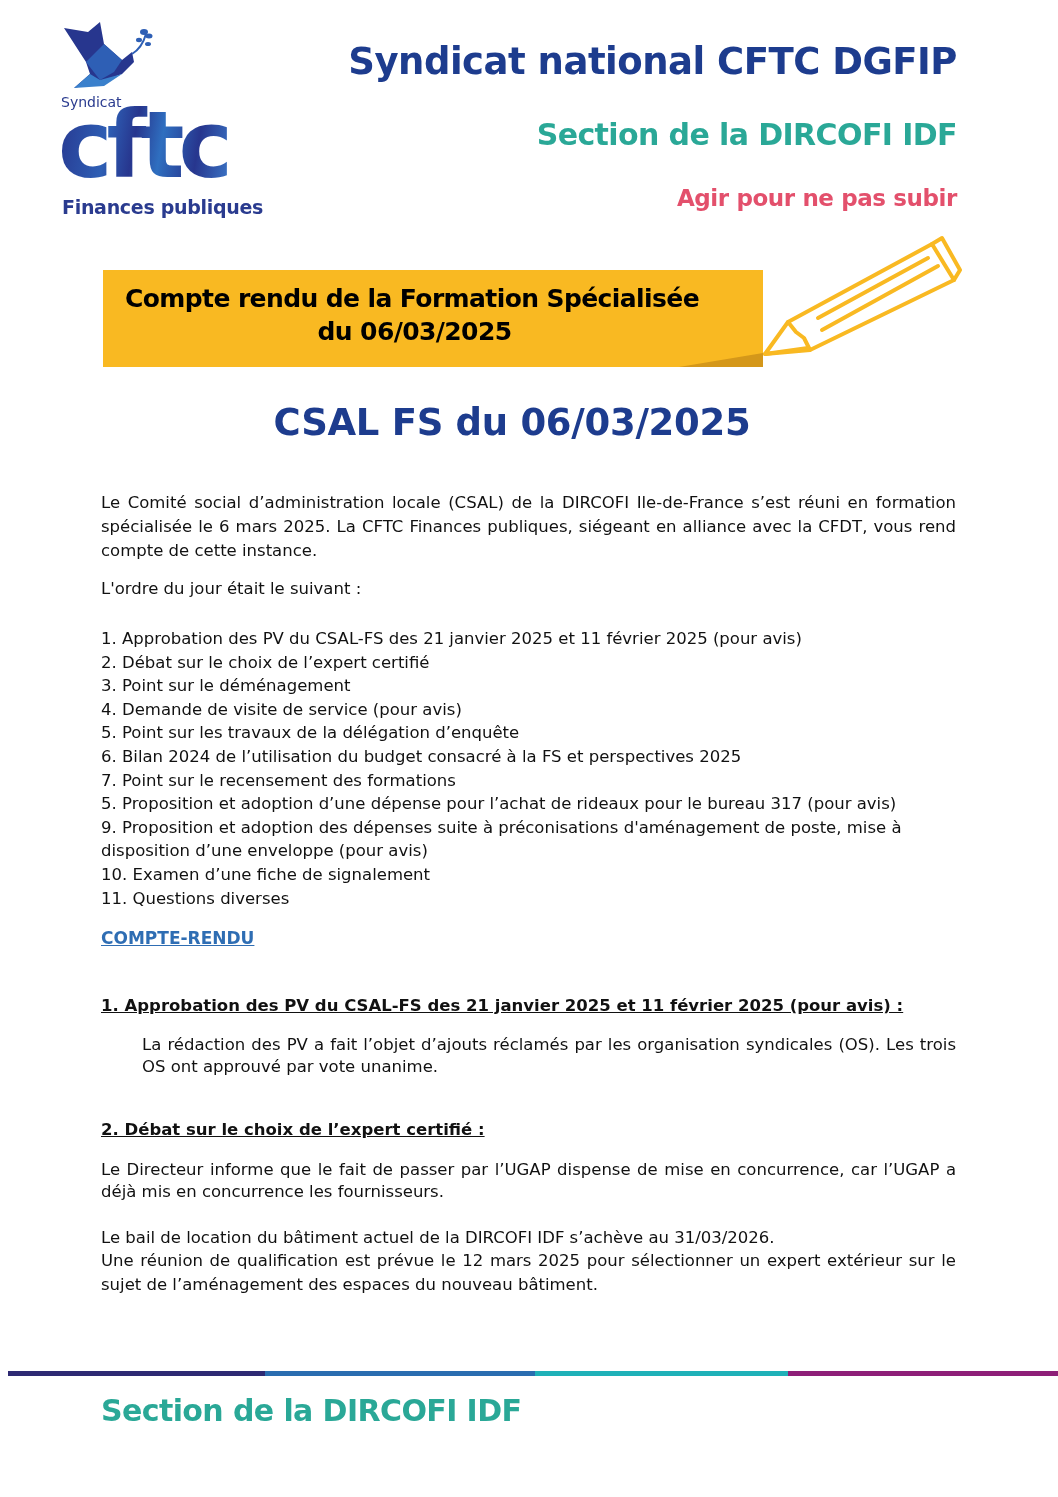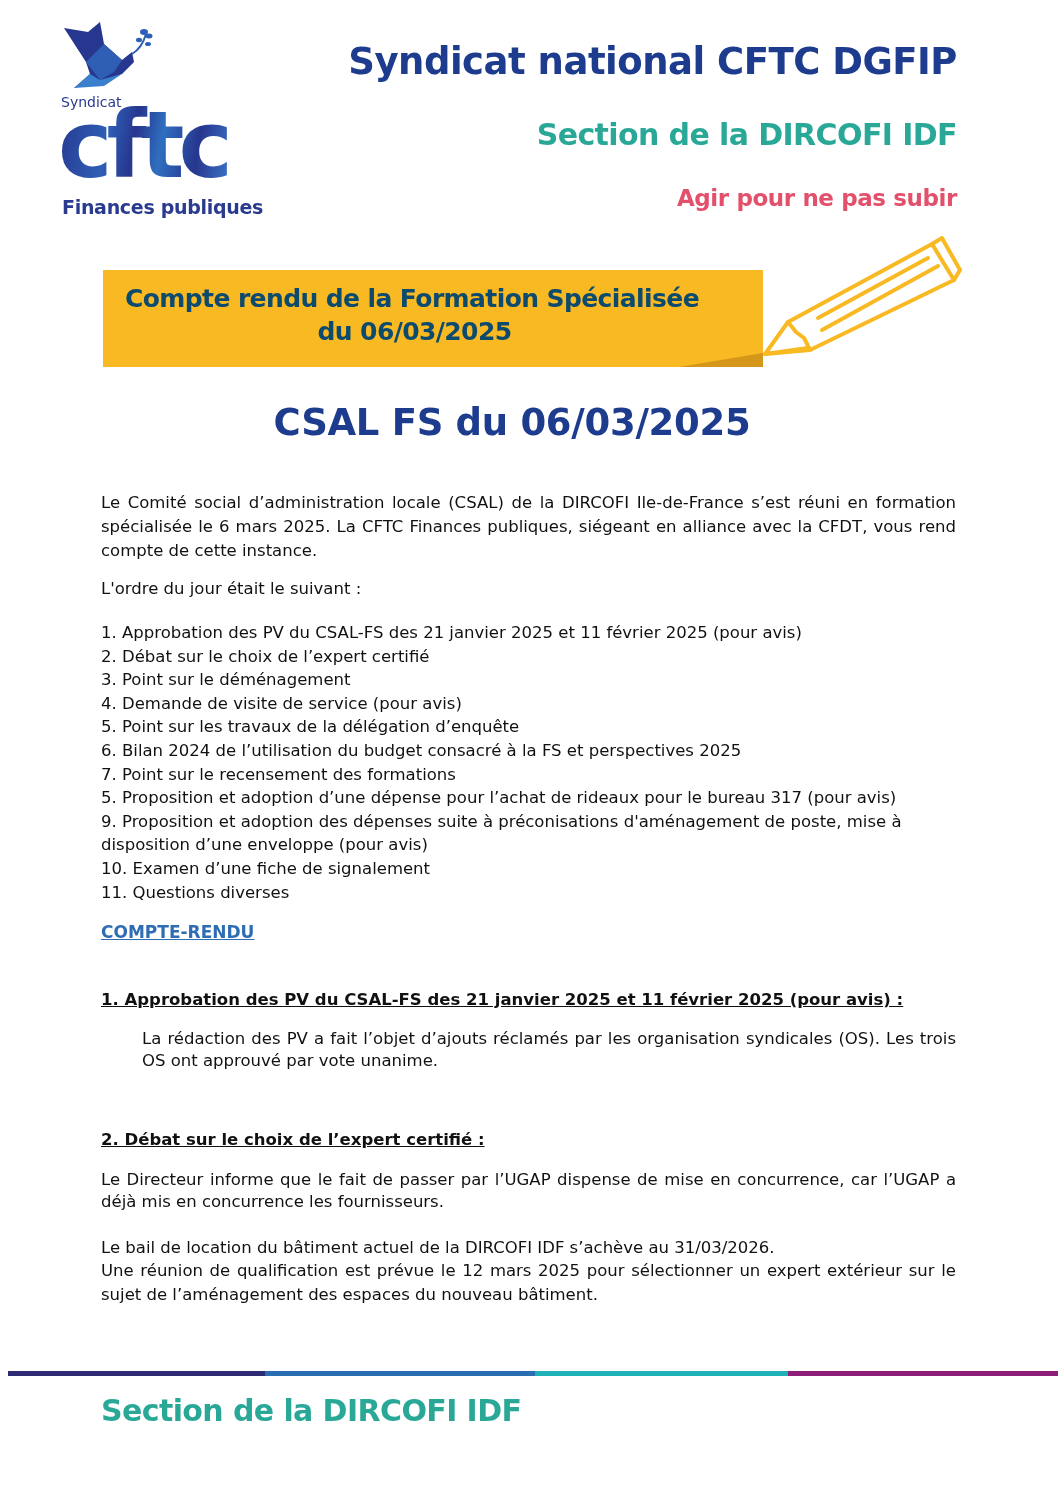--- a/index.html
+++ b/index.html
@@ -25,21 +25,21 @@
   .h-section { right: 101px; top: 117px; font-size: 30px; font-weight: bold; color: #2aa897;
                letter-spacing: -0.6px; white-space: nowrap; }
   .h-slogan { right: 101px; top: 185px; font-size: 23px; font-weight: bold; color: #e3506c;
               letter-spacing: -0.4px; white-space: nowrap; }
 
   
   .banner { left: 103px; top: 270px; width: 660px; height: 97px; background: #f9b922; }
   .banner .fold { position: absolute; right: 0; bottom: 0; width: 0; height: 0;
                   border-left: 84px solid transparent; border-bottom: 14px solid #d4971a; }
   .banner .txt { position: absolute; left: 22px; top: 12px; font-size: 25px; line-height: 33px; font-weight: bold;
-                 color: #0c4a6e; letter-spacing: -0.6px; }
+                 color: #000000; letter-spacing: -0.6px; }
   .banner .txt .l2 { display: block; padding-left: 5px; text-align: center; }
   .pencil { left: 760px; top: 232px; width: 205px; height: 128px; }
 
   
   .main-heading { left: 0; width: 1024px; top: 401px; text-align: center; font-size: 37px; font-weight: bold;
                   color: #1d3c8e; letter-spacing: -0.3px; }
 
   
   .body { left: 101px; width: 855px; top: 491px; font-size: 16.5px; line-height: 24px; color: #111; }
   .body p { margin: 0; text-align: justify; }
@@ -91,42 +91,42 @@
     <path d="M62 98 L178 34"></path>
     <path d="M58 86 L168 26"></path>
     <path d="M172 12 L182 6 L200 38 L194 48"></path>
   </g>
 </svg>
 
 <div class="abs main-heading">CSAL FS du 06/03/2025</div>
 
 <div class="abs body">
   <p class="p-intro">Le Comité social d’administration locale (CSAL) de la DIRCOFI Ile-de-France s’est réuni en formation spécialisée le 6 mars 2025. La CFTC Finances publiques, siégeant en  alliance avec la CFDT, vous rend compte de cette instance.</p>
-  <p style="margin-bottom:20px;">L'ordre du jour était le suivant :</p>
+  <p style="margin-bottom:26px;">L'ordre du jour était le suivant :</p>
 
   <ul class="agenda">
     <li>1. Approbation des PV du CSAL-FS des 21 janvier 2025 et 11 février 2025 (pour avis)</li>
     <li>2. Débat sur le choix de l’expert certifié</li>
     <li>3. Point sur le déménagement</li>
     <li>4. Demande de visite de service (pour avis)</li>
     <li>5. Point sur les travaux de la délégation d’enquête</li>
     <li>6. Bilan 2024 de l’utilisation du budget consacré à la FS et perspectives 2025</li>
     <li>7. Point sur le recensement des formations</li>
     <li>5. Proposition et adoption d’une dépense pour l’achat de rideaux pour le bureau 317 (pour avis)</li>
     <li style="padding-right:8px;">9. Proposition et adoption des dépenses suite à préconisations d'aménagement de poste, mise à disposition d’une enveloppe (pour avis)</li>
     <li>10. Examen d’une fiche de signalement</li>
     <li>11. Questions diverses</li>
   </ul>
 
   <p class="cr-title" style="margin-top:16px;">COMPTE-RENDU</p>
 
   <p class="sec-title" style="margin-top:45px;">1. Approbation des PV du CSAL-FS des 21 janvier 2025 et 11 février 2025 (pour avis) :</p>
   <p style="margin-top:18px; line-height:22px;margin-left:41px;">La rédaction des PV a fait l’objet d’ajouts réclamés par les organisation syndicales (OS). Les trois OS ont approuvé par vote unanime.</p>
 
-  <p class="sec-title" style="margin-top:57px;">2. Débat sur le choix de l’expert certifié :</p>
+  <p class="sec-title" style="margin-top:41px;">2. Débat sur le choix de l’expert certifié :</p>
   <p style="margin-top:19px; line-height:22px;">Le Directeur informe que le fait de passer par l’UGAP dispense de mise en concurrence, car l’UGAP a déjà mis en concurrence les fournisseurs.</p>
   <p style="margin-top:24px; line-height:22px;">Le bail de location du bâtiment actuel de la DIRCOFI IDF s’achève au 31/03/2026.</p>
   <p style="line-height:24px;">Une réunion de qualification est prévue le 12 mars 2025 pour sélectionner un expert extérieur sur le sujet de l’aménagement des espaces du nouveau bâtiment.</p>
 </div>
 
 <div class="abs bar" style="width:1050px; display:flex;">
   <div style="width:257px; background:#2e2a73;"></div>
   <div style="width:270px; background:#2a6db0;"></div>
   <div style="width:253px; background:#1fb1b8;"></div>
   <div style="width:270px; background:#8e1f78;"></div>

